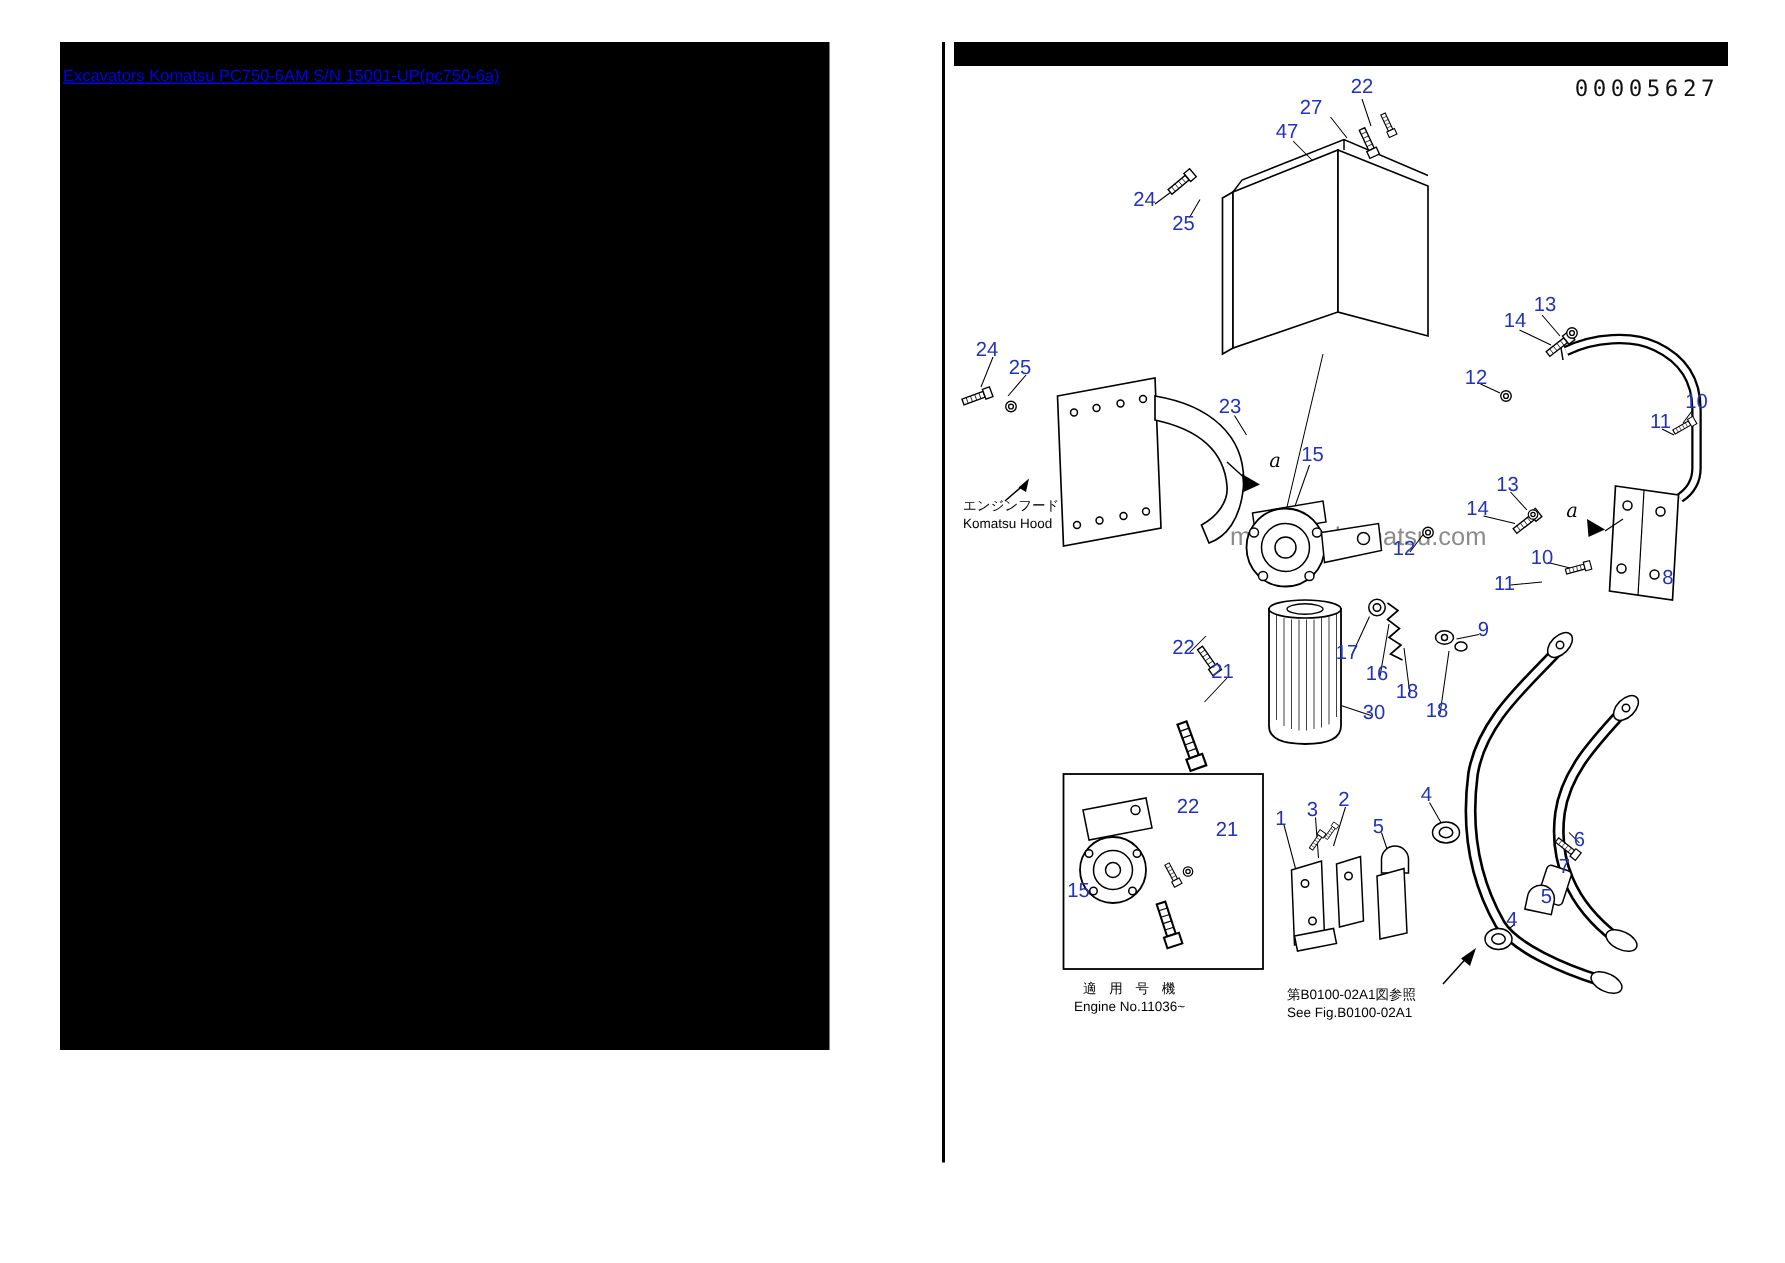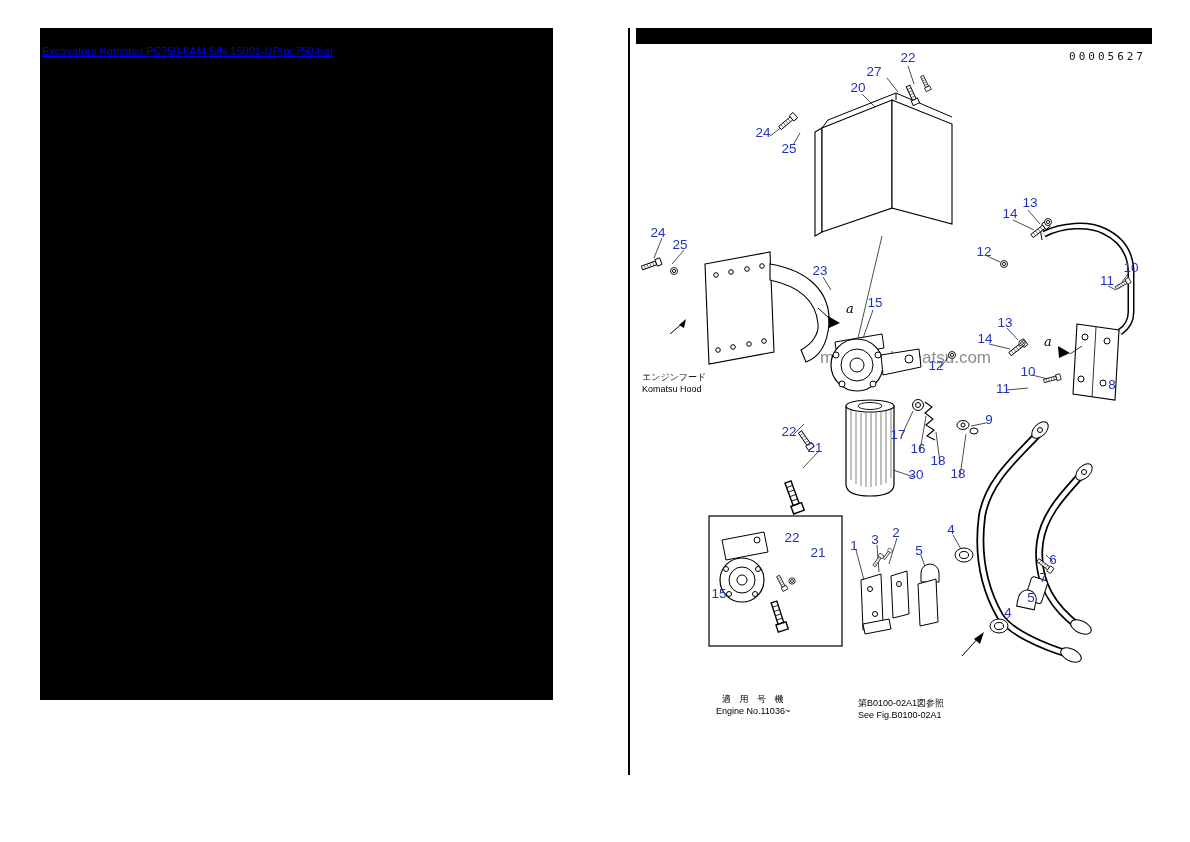--- a/index.html
+++ b/index.html
@@ -16,36 +16,36 @@
   }
   .right-page{
     position:absolute;left:628px;top:28px;width:522px;height:747px;
     background:#fff;border-left:2px solid #000;
   }
   .top-bar{
     position:absolute;left:6px;top:0;right:0;height:16px;background:#000;
   }
   .part-number{
     position:absolute;top:22px;right:6px;
-    font-family:"DejaVu Sans Mono", monospace;font-size:11px;letter-spacing:3px;color:#111;
+    font-family:"DejaVu Sans Mono", monospace;font-size:15px;letter-spacing:3px;color:#111;
   }
   .watermark{
     position:absolute;left:190px;top:320px;font-size:17px;color:#8c8c8c;white-space:nowrap;
   }
   .diagram-svg{position:absolute;left:0;top:0;}
   .callout{
     position:absolute;transform:translate(-50%,-50%);
     color:#2233bb;font-size:13.5px;line-height:1;white-space:nowrap;
   }
   .section-a{
     position:absolute;transform:translate(-50%,-50%);
     font-family:"DejaVu Serif", serif;font-style:italic;font-size:13px;color:#000;
   }
   .small-label{
-    position:absolute;font-size:9px;color:#000;line-height:1.3;white-space:nowrap;margin-top:40px;
+    position:absolute;font-size:9px;color:#000;line-height:1.3;white-space:nowrap;
   }
   .jp{letter-spacing:3px;text-align:right;}
 </style>
 </head>
 <body>
 
 <div class="left-panel">
   <a class="top-link" href="#">Excavators Komatsu PC750-6AM S/N 15001-UP(pc750-6a)</a>
 </div>
 
@@ -221,21 +221,21 @@
       <line x1="440" y1="326" x2="452" y2="318" stroke="#000" stroke-width="0.8"></line>
       <line x1="332" y1="628" x2="350" y2="608" stroke="#000" stroke-width="1"></line>
       <polygon points="354,604 344,611 350,616" fill="#000"></polygon>
       <line x1="40" y1="306" x2="54" y2="294" stroke="#000" stroke-width="1"></line>
       <polygon points="56,291 49,297 54,300" fill="#000"></polygon>
     </g>
   </svg>
 
   <span class="callout" style="left:278px;top:30px">22</span>
   <span class="callout" style="left:244px;top:44px">27</span>
-  <span class="callout" style="left:228px;top:60px">20</span>
+  <span class="callout" style="left:228px;top:60px">47</span>
   <span class="callout" style="left:133px;top:105px">24</span>
   <span class="callout" style="left:159px;top:121px">25</span>
   <span class="callout" style="left:28px;top:205px">24</span>
   <span class="callout" style="left:50px;top:217px">25</span>
   <span class="callout" style="left:380px;top:186px">14</span>
   <span class="callout" style="left:400px;top:175px">13</span>
   <span class="callout" style="left:354px;top:224px">12</span>
   <span class="callout" style="left:501px;top:240px">10</span>
   <span class="callout" style="left:477px;top:253px">11</span>
   <span class="callout" style="left:190px;top:243px">23</span>

